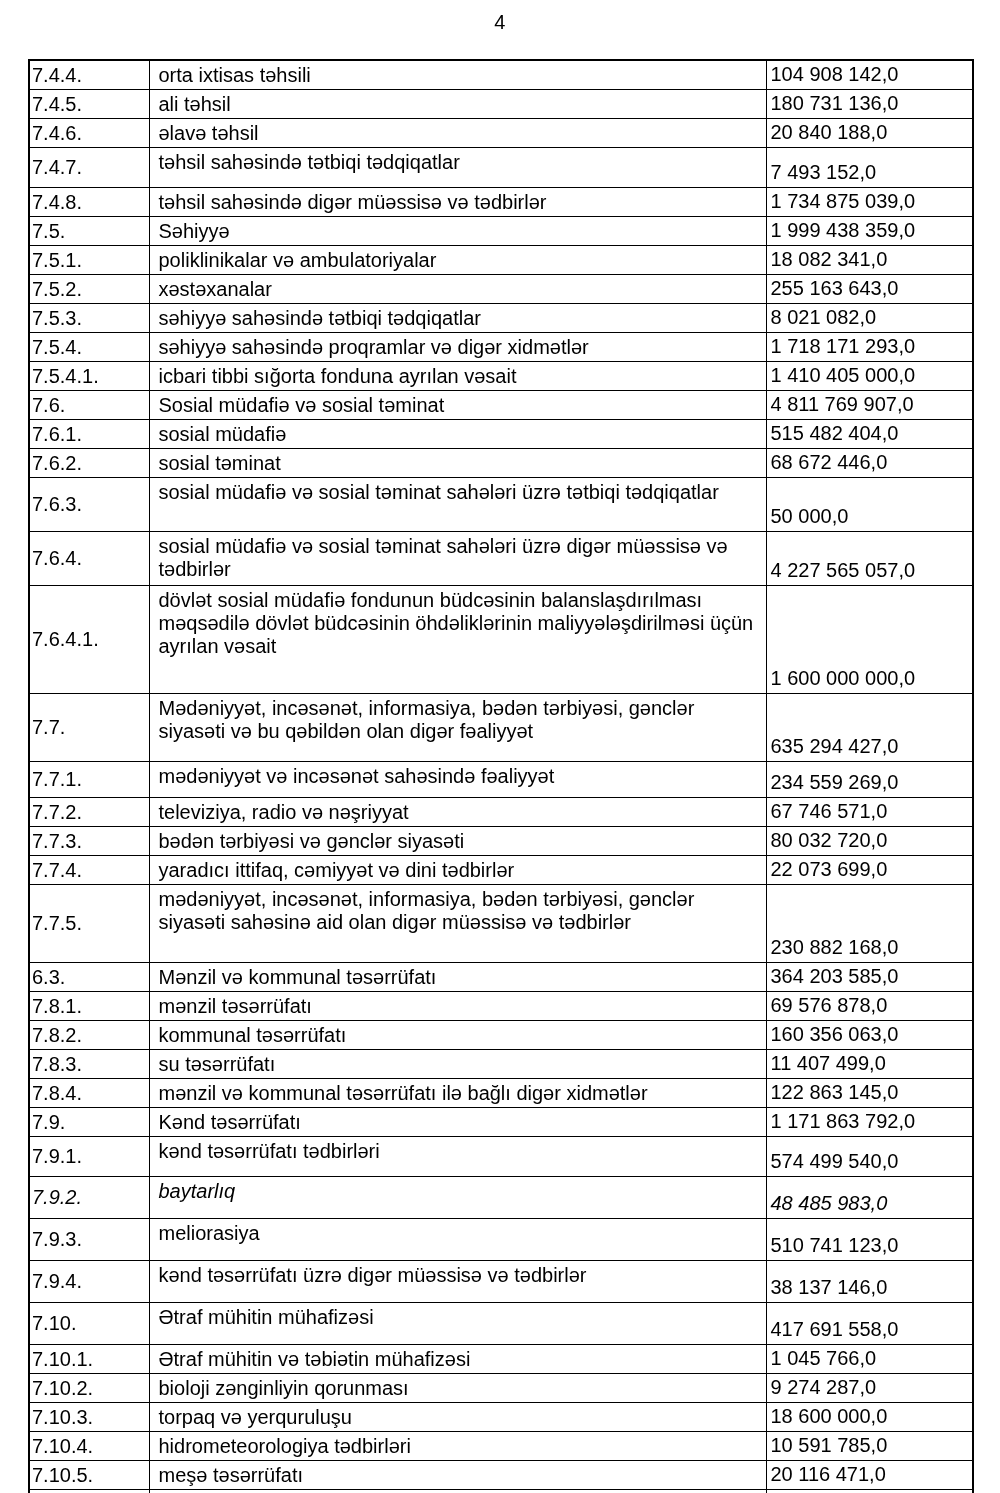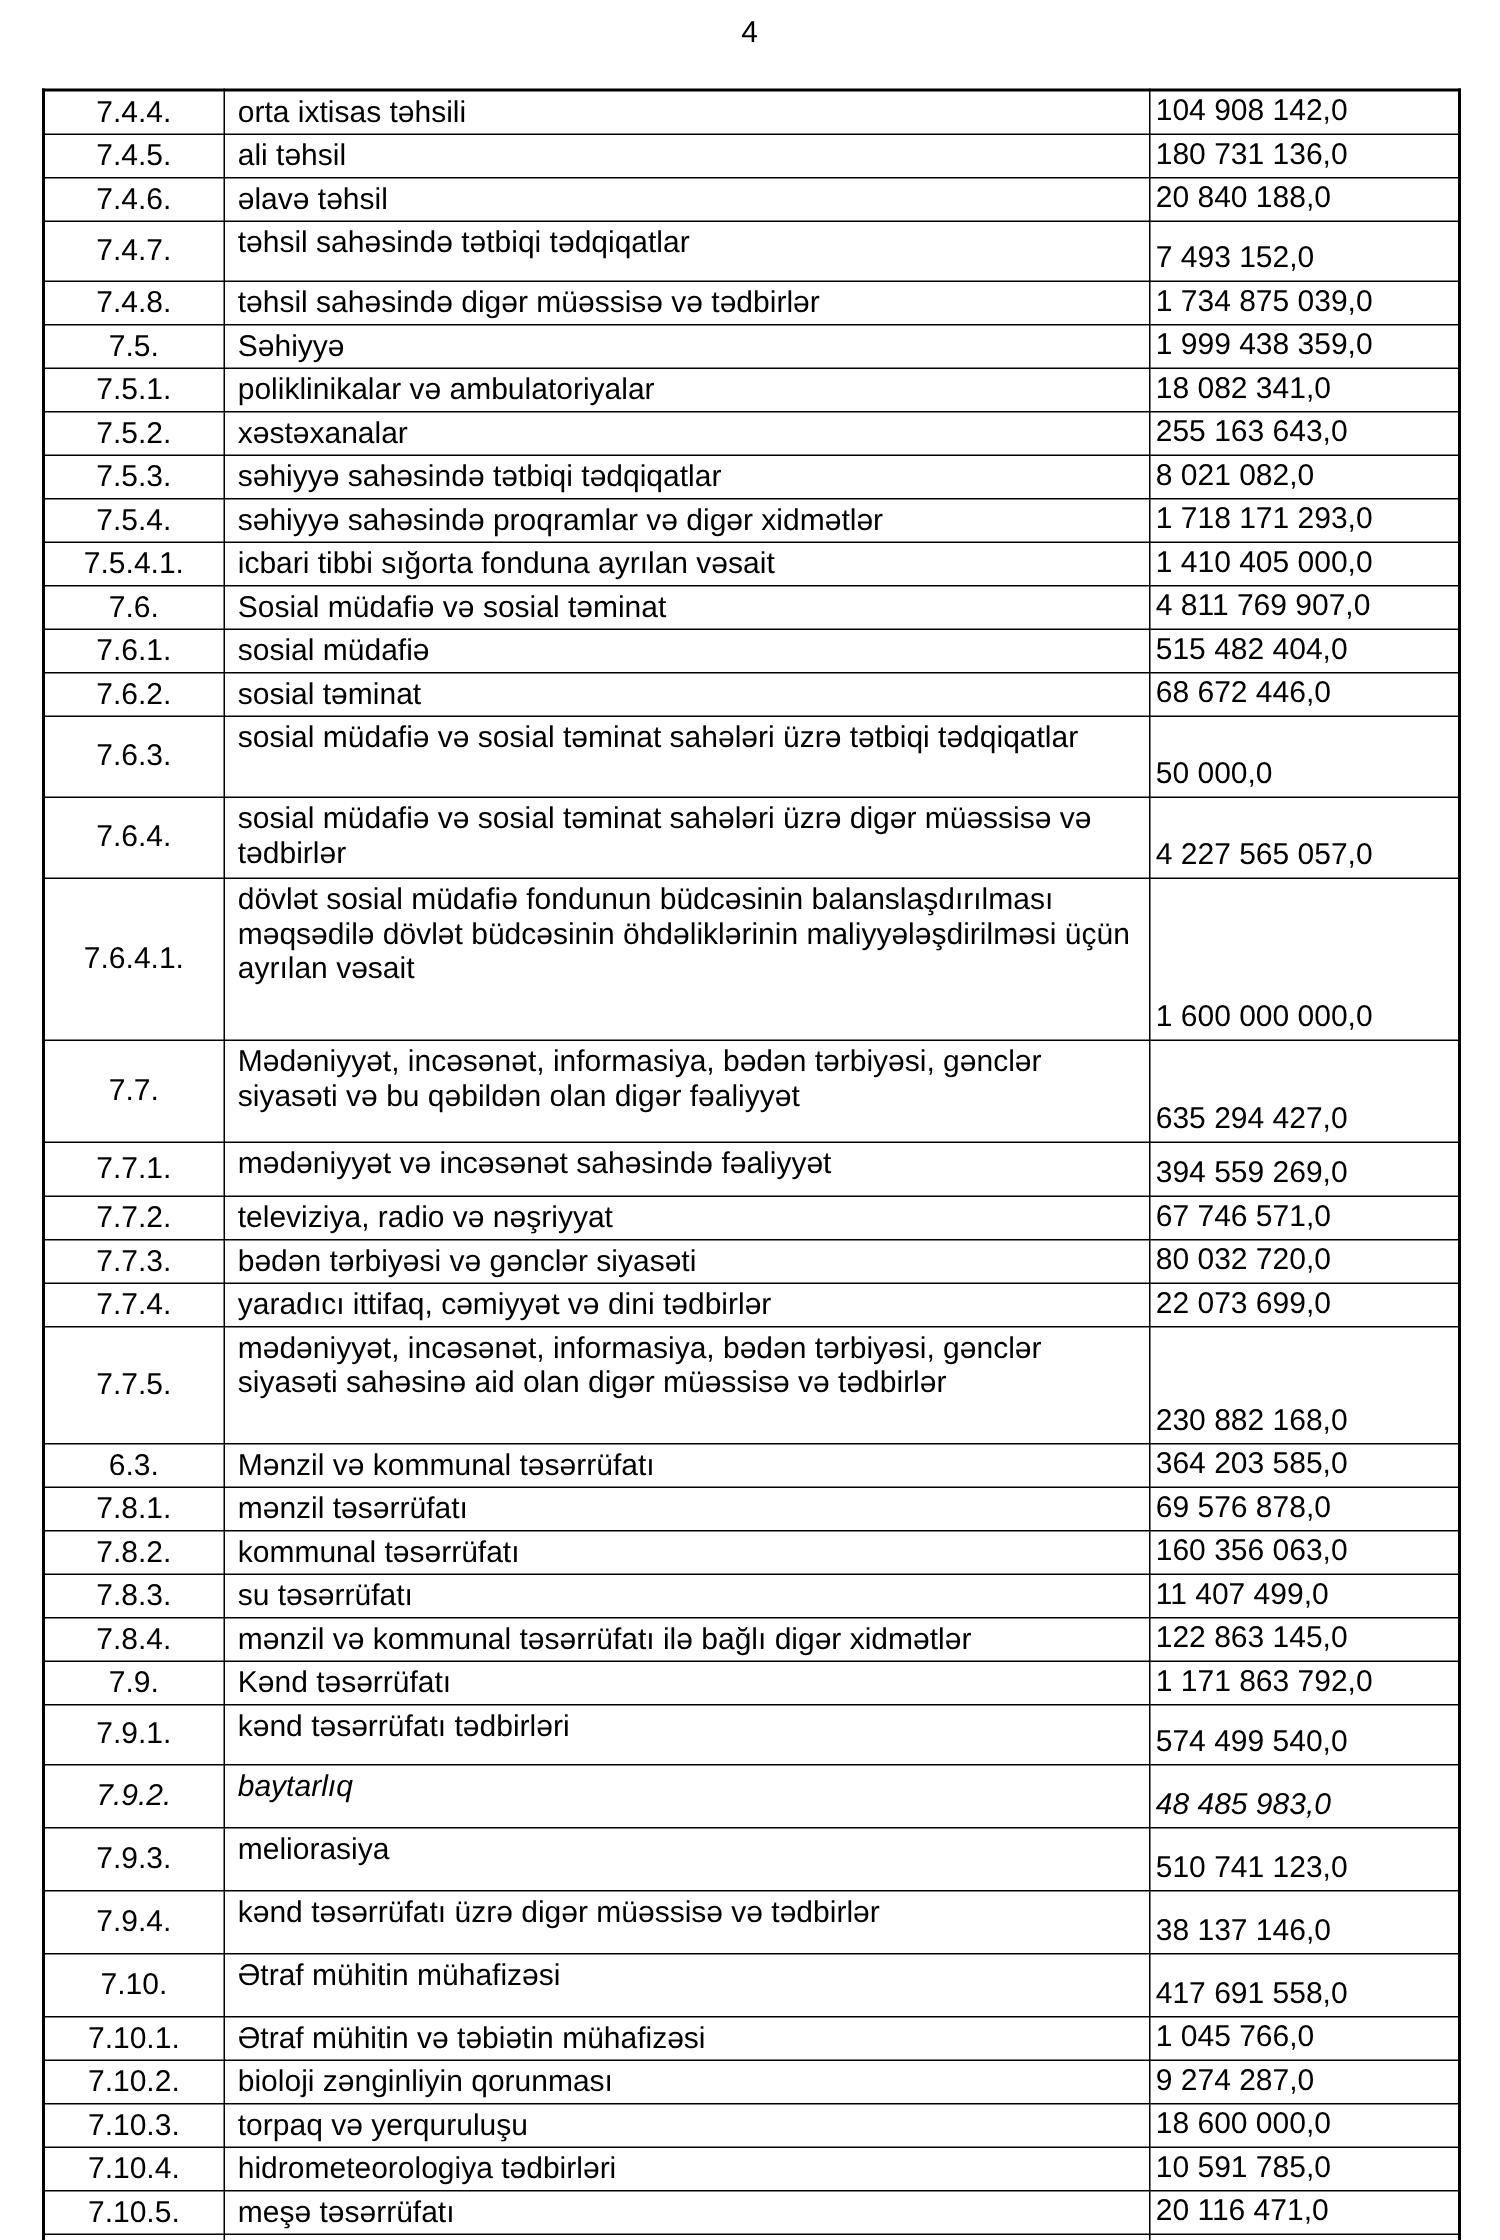--- a/index.html
+++ b/index.html
@@ -29,21 +29,21 @@
   }
   col.col-code   { width: 120px; }
   col.col-desc   { width: 617px; }
   col.col-amount { width: 207px; }
   td {
     border: 1px solid #000;
     line-height: 1.15;
     overflow: hidden;
   }
   td.code {
-    text-align: center;
+    text-align: left;
     vertical-align: middle;
     padding: 1px 2px;
   }
   td.desc {
     text-align: left;
     vertical-align: top;
     padding: 3px 8px 2px 9px;
   }
   td.amount {
     text-align: left;
@@ -165,21 +165,21 @@
     <td class="amount">1 600 000 000,0</td>
   </tr>
         <tr>
     <td class="code">7.7.</td>
     <td class="desc">Mədəniyyət, incəsənət, informasiya, bədən tərbiyəsi, gənclər siyasəti və bu qəbildən olan digər fəaliyyət</td>
     <td class="amount">635 294 427,0</td>
   </tr>
         <tr>
     <td class="code">7.7.1.</td>
     <td class="desc">mədəniyyət və incəsənət sahəsində fəaliyyət</td>
-    <td class="amount">394 559 269,0</td>
+    <td class="amount">234 559 269,0</td>
   </tr>
         <tr>
     <td class="code">7.7.2.</td>
     <td class="desc">televiziya, radio və nəşriyyat</td>
     <td class="amount">67 746 571,0</td>
   </tr>
         <tr>
     <td class="code">7.7.3.</td>
     <td class="desc">bədən tərbiyəsi və gənclər siyasəti</td>
     <td class="amount">80 032 720,0</td>

